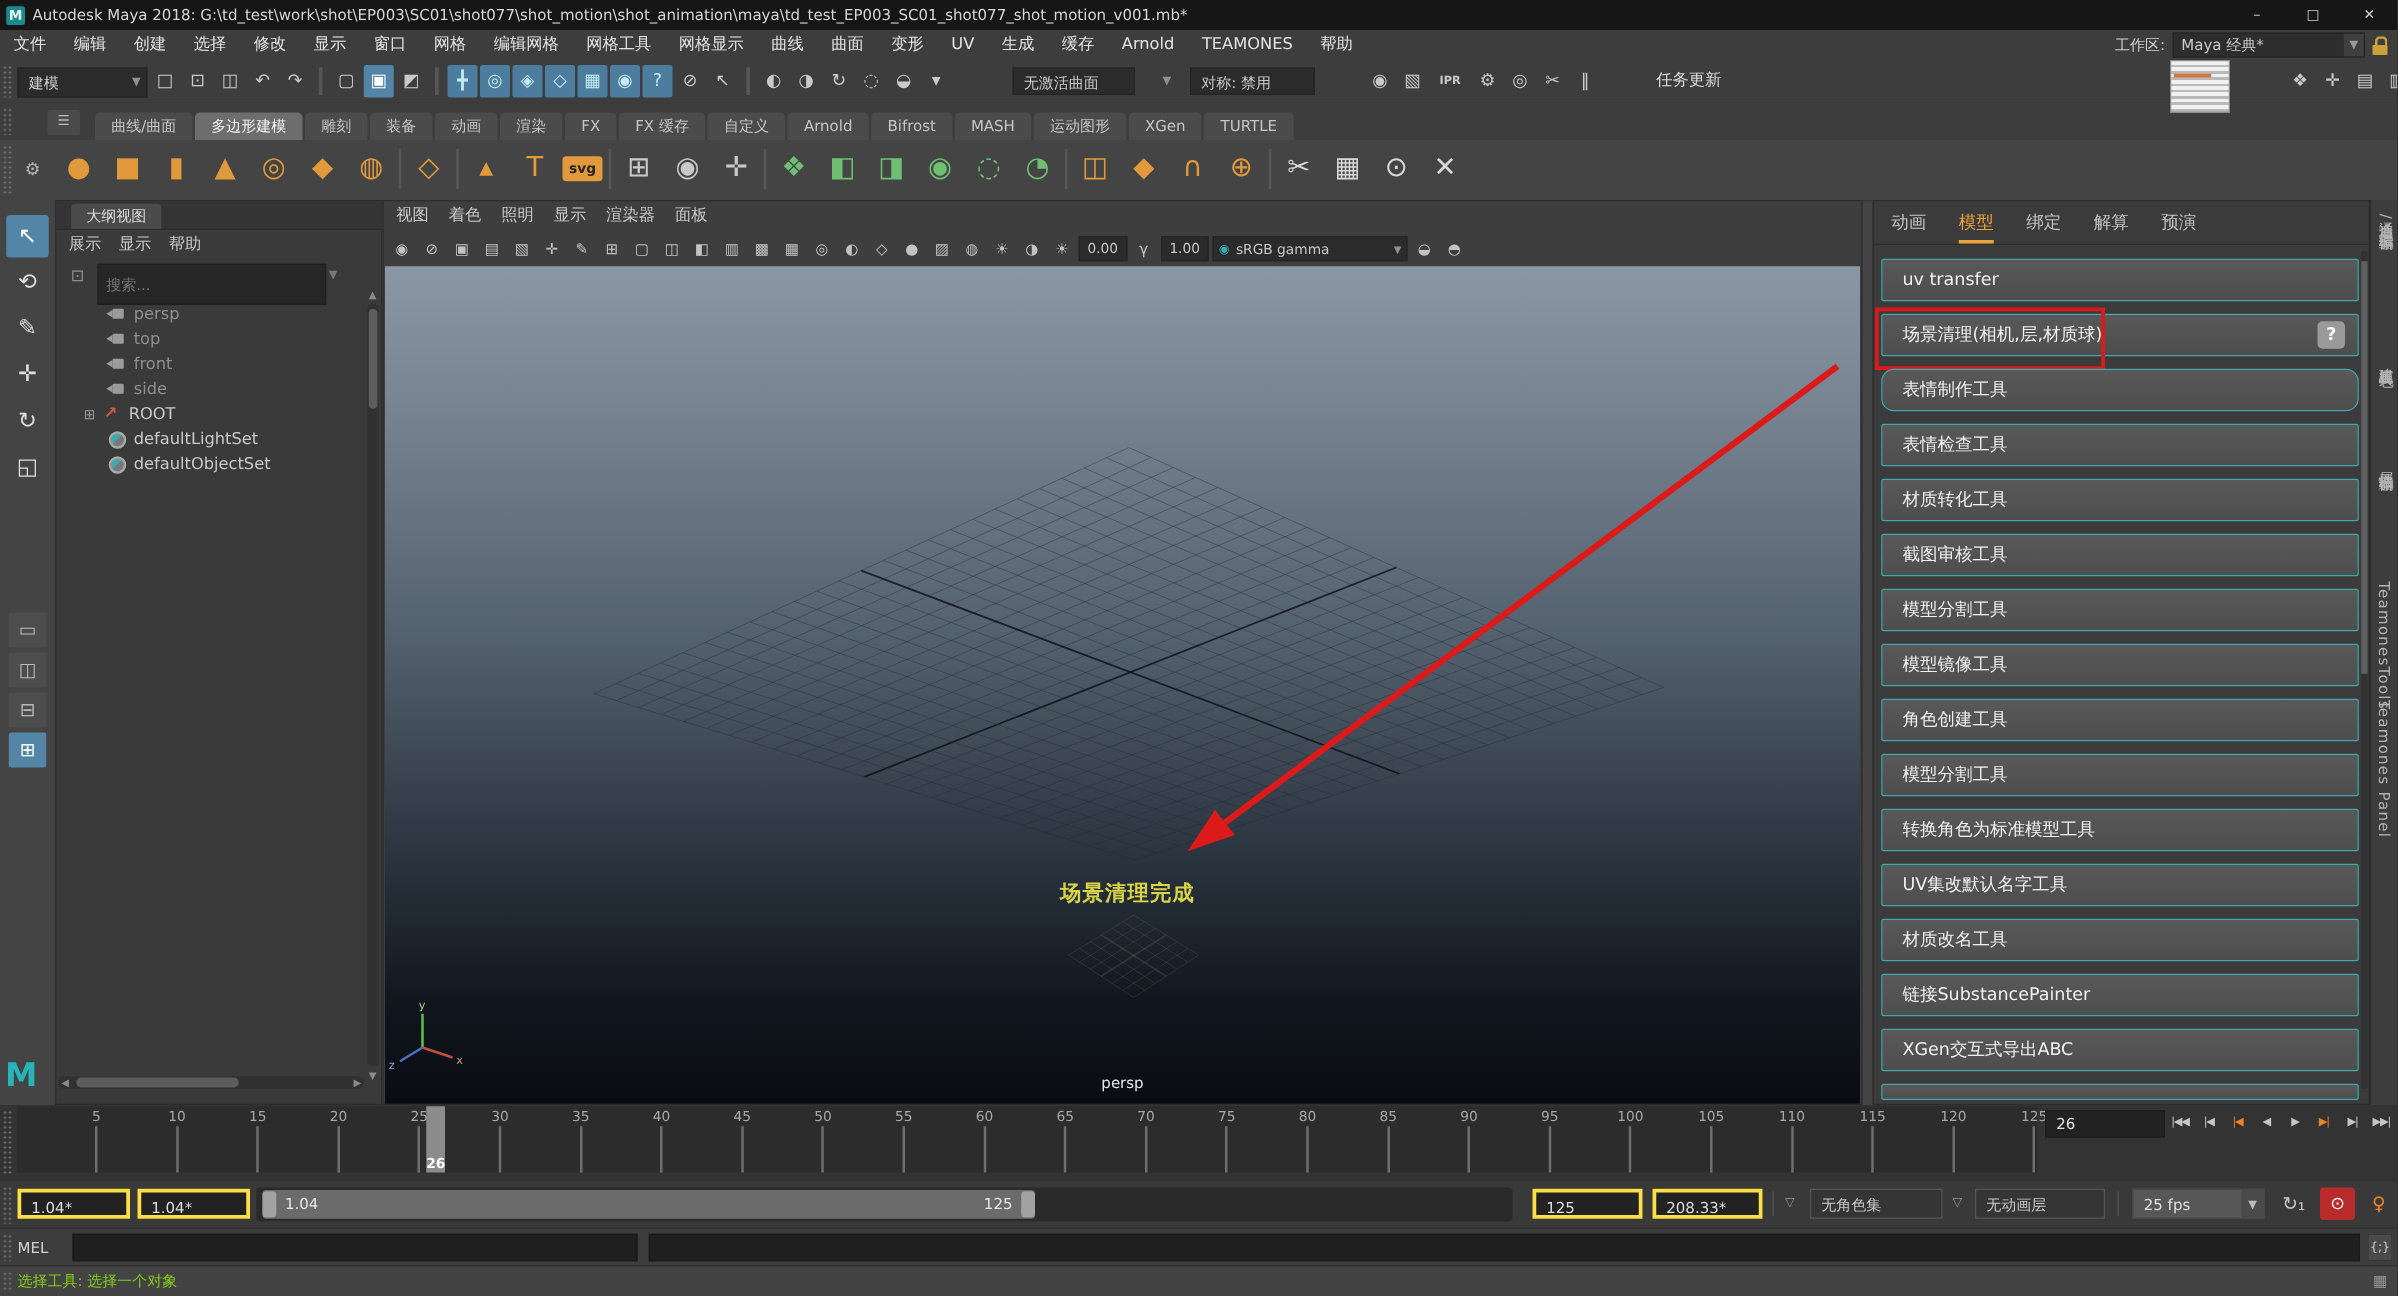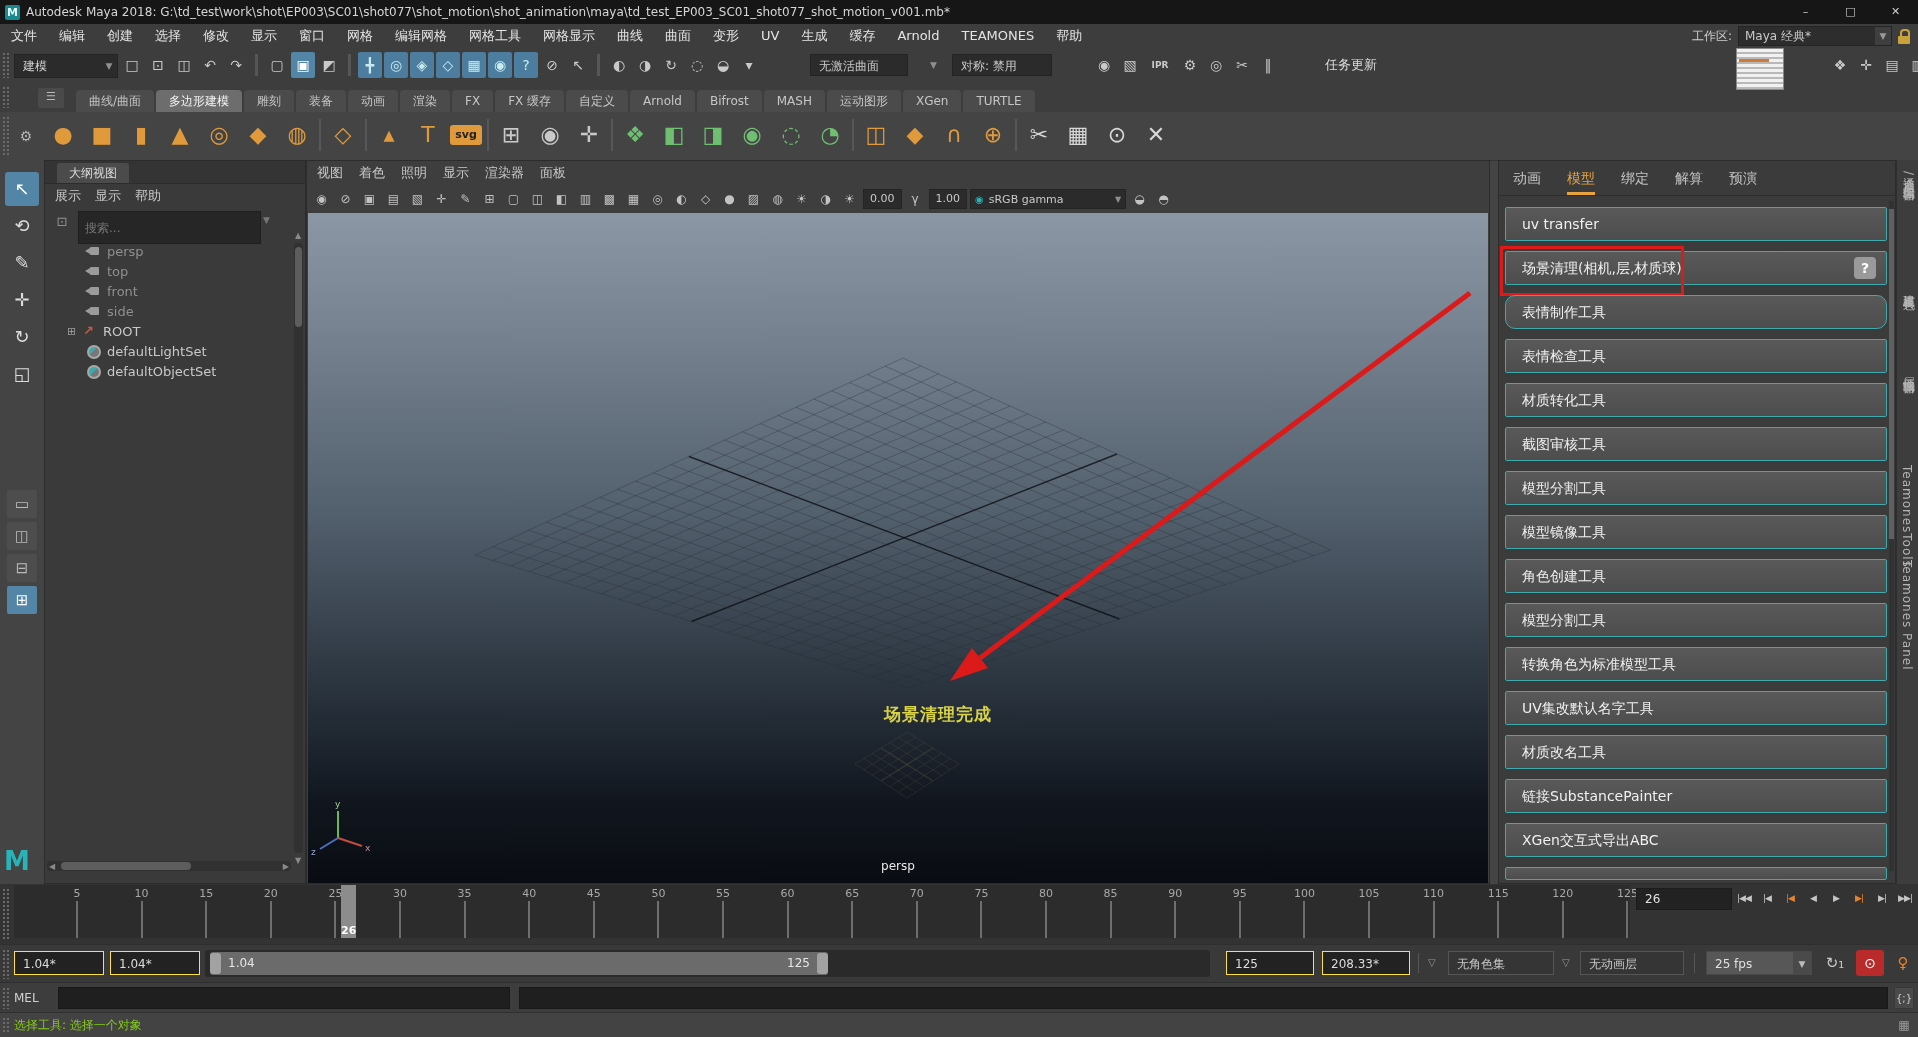--- a/index.html
+++ b/index.html
@@ -106,21 +106,21 @@
   .vp-field{height:18px;background:#2b2b2b;border:1px solid #242424;color:#c9c9c9;font-size:11px;
       line-height:18px;padding:0 6px;flex:none;}
   #vp-colorspace{width:150px;height:18px;background:#2b2b2b;border:1px solid #242424;display:flex;align-items:center;
       font-size:11px;color:#c9c9c9;padding-left:4px;flex:none;}
   #vp-colorspace .dot{color:#2ab3b8;margin-right:5px;font-size:10px;}
   #vp-colorspace .caret{margin-left:auto;width:14px;text-align:center;color:#8f8f8f;font-size:8px;}
   #vp-canvas{left:1px;top:52px;width:1180px;height:670px;overflow:hidden;
       background:linear-gradient(180deg,#8b97a5 0%,#76828f 18%,#525f6c 45%,#2b3540 70%,#11161e 88%,#090c12 100%);}
   #vp-grid,#vp-annot{position:absolute;left:0;top:0;width:100%;height:100%;}
   #persp-label{left:0;right:0;bottom:10px;text-align:center;color:#e8e8e8;font-size:12px;}
-  #overlay-text{left:540px;top:490px;color:#d8d445;font-size:17px;font-weight:bold;letter-spacing:1px;margin-left:36px;}
+  #overlay-text{left:540px;top:490px;color:#d8d445;font-size:17px;font-weight:bold;letter-spacing:1px;}
   
   #tool-panel{left:1498px;top:160px;width:398px;height:724px;background:#3b3b3b;border:1px solid #2c2c2c;box-sizing:border-box;}
   #tp-tabs{left:14px;top:4px;display:flex;gap:26px;height:30px;}
   .tp-tab{font-size:14px;color:#c4c4c4;line-height:26px;padding-bottom:2px;}
   .tp-tab.active{color:#e8a33d;border-bottom:3px solid #e8a33d;}
   #tp-tabline{left:0;top:34px;width:100%;height:1px;background:#2e2e2e;}
   .tp-btn{position:absolute;left:6px;width:382px;height:34px;background:linear-gradient(#595959,#4d4d4d);
       border:1px solid #3fa9ad;border-radius:2px;color:#f0f0f0;font-size:14px;line-height:32px;
       padding-left:16px;box-sizing:border-box;white-space:nowrap;}
   .tp-btn.partial{height:13px;overflow:hidden;}
@@ -139,21 +139,21 @@
   .tl .tick{position:absolute;left:19px;top:14px;width:2px;height:37px;background:#6e6e6e;}
   #cur-frame-marker{left:327px;top:0;width:15px;height:53px;background:rgba(158,158,158,.85);}
   #cur-frame-marker span{position:absolute;left:0;bottom:1px;width:100%;text-align:center;font-size:11px;color:#fff;font-weight:bold;}
   #frame-field{left:1636px;top:4px;width:86px;height:20px;background:#222;border:1px solid #1c1c1c;
       color:#e0e0e0;font-size:12px;line-height:20px;padding-left:8px;}
   #transport{left:1733px;top:4px;display:flex;gap:1px;}
   .tr{display:inline-block;width:22px;height:20px;line-height:20px;font-size:9px;color:#c5c5c5;text-align:center;letter-spacing:-1px;}
   .tr.orange{color:#e8832b;}
   
   #range-row{left:0;top:944px;width:1918px;height:38px;background:#393939;border-top:1px solid #2e2e2e;}
-  .rr-field{top:6px;height:24px;background:#222;border:1px solid #fde047;color:#dcdcdc;font-size:12px;
+  .rr-field{top:6px;height:24px;background:#222;border:3px solid #fde047;color:#dcdcdc;font-size:12px;
       line-height:24px;padding-left:8px;box-sizing:border-box;}
   #rs-groove{left:205px;top:5px;width:1005px;height:27px;background:#2a2a2a;border-radius:3px;}
   #rs-bar{position:absolute;left:5px;top:2px;width:618px;height:23px;background:#6b6b6b;border-radius:3px;}
   .rs-handle{position:absolute;top:1px;width:11px;height:21px;background:#a2a2a2;border-radius:3px;}
   #rs-start-label{position:absolute;left:18px;top:0;line-height:23px;font-size:12px;color:#e6e6e6;}
   #rs-end-label{position:absolute;right:18px;top:0;line-height:23px;font-size:12px;color:#e6e6e6;}
   .mini-caret{top:12px;color:#9a9a9a;font-size:10px;}
   .rr-drop{top:6px;height:24px;background:#353535;border:1px solid #555;color:#c9c9c9;font-size:12px;
       line-height:24px;padding-left:8px;box-sizing:border-box;}
   #fps-select{left:1706px;top:6px;width:106px;height:24px;background:#575757;border:1px solid #484848;color:#e0e0e0;

